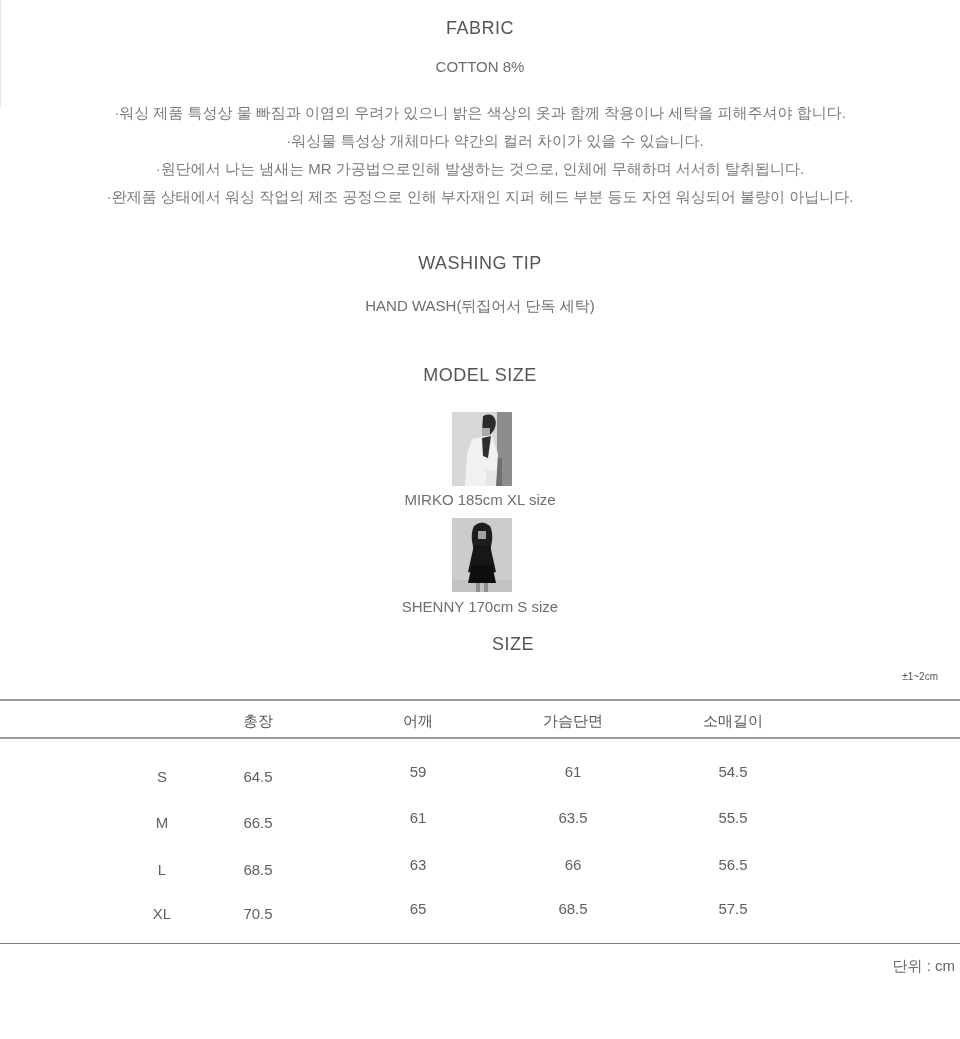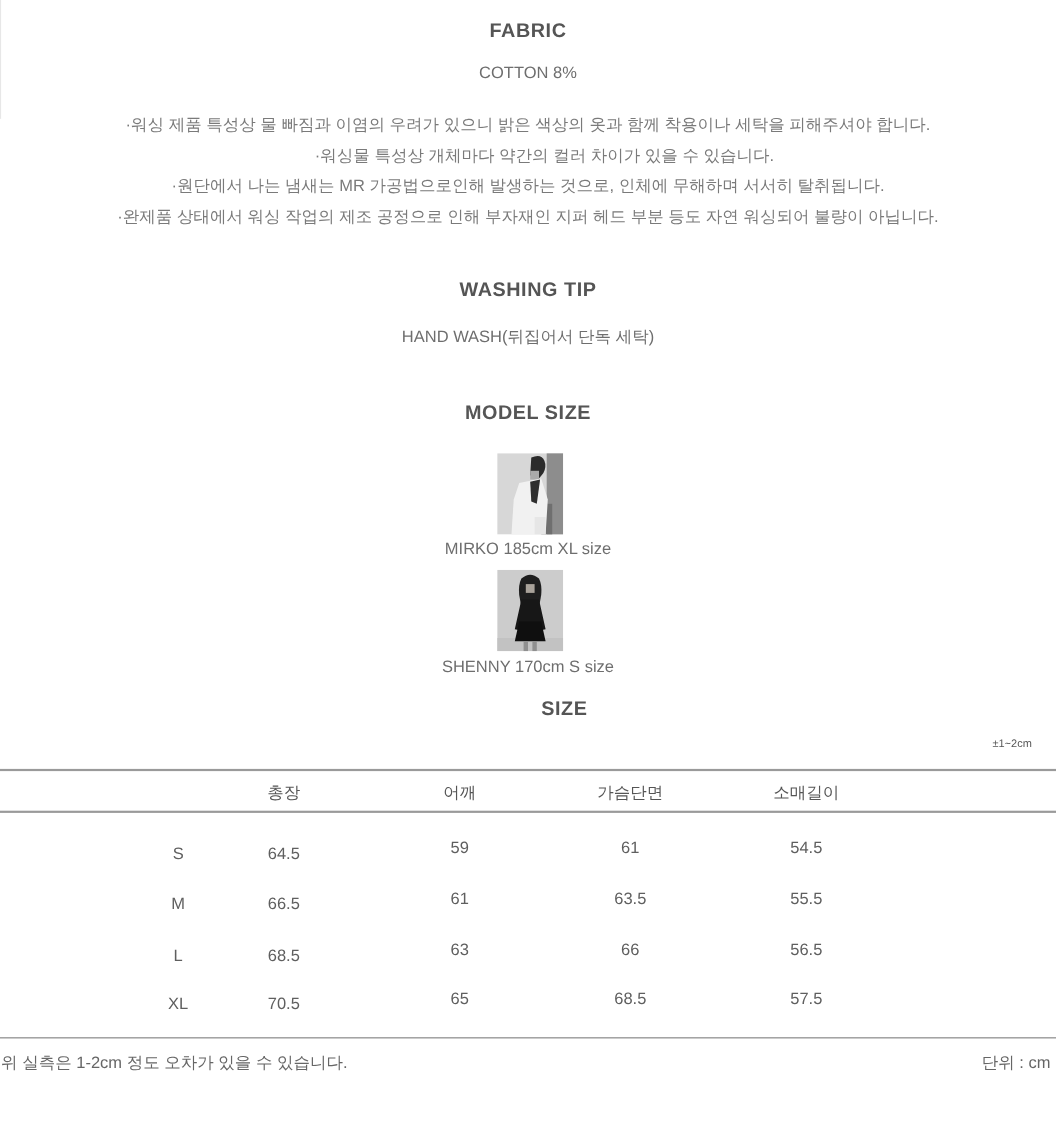--- a/index.html
+++ b/index.html
@@ -13,21 +13,21 @@
     color: #777777;
   }
   .center {
     position: absolute;
     left: 0;
     width: 100%;
     text-align: center;
     margin: 0;
     white-space: nowrap;
   }
-  .h-title { font-size: 18px; font-weight: 700; color: #555555; letter-spacing: 0.5px; }
+  .h-title { font-size: 18px; font-weight: 400; color: #555555; letter-spacing: 0.5px; }
   .sub     { font-size: 15px; color: #6e6e6e; }
   .note    { font-size: 15px; color: #7a7a7a; }
   .caption { font-size: 15px; color: #6e6e6e; }
 
   .edge-artifact {
     position: absolute; left: 0; top: 0; width: 1px; height: 108px;
     background: #e7e7e7;
   }
 
   .model-photo { position: absolute; width: 60px; height: 74px; display: block; }
@@ -155,16 +155,15 @@
     </div>
     <div class="trow row-3">
       <span class="cell cx-label">XL</span>
       <span class="cell cx-0">70.5</span>
       <span class="cell cx-1 up">65</span>
       <span class="cell cx-2 up">68.5</span>
       <span class="cell cx-3 up">57.5</span>
     </div>
   </div>
 
-  <span class="footnote">위 실측은 1-2cm 정도 오차가 있을 수 있습니다.</span>
   <span class="unit">단위 : cm</span>
 
 </div>
 
 </body></html>

